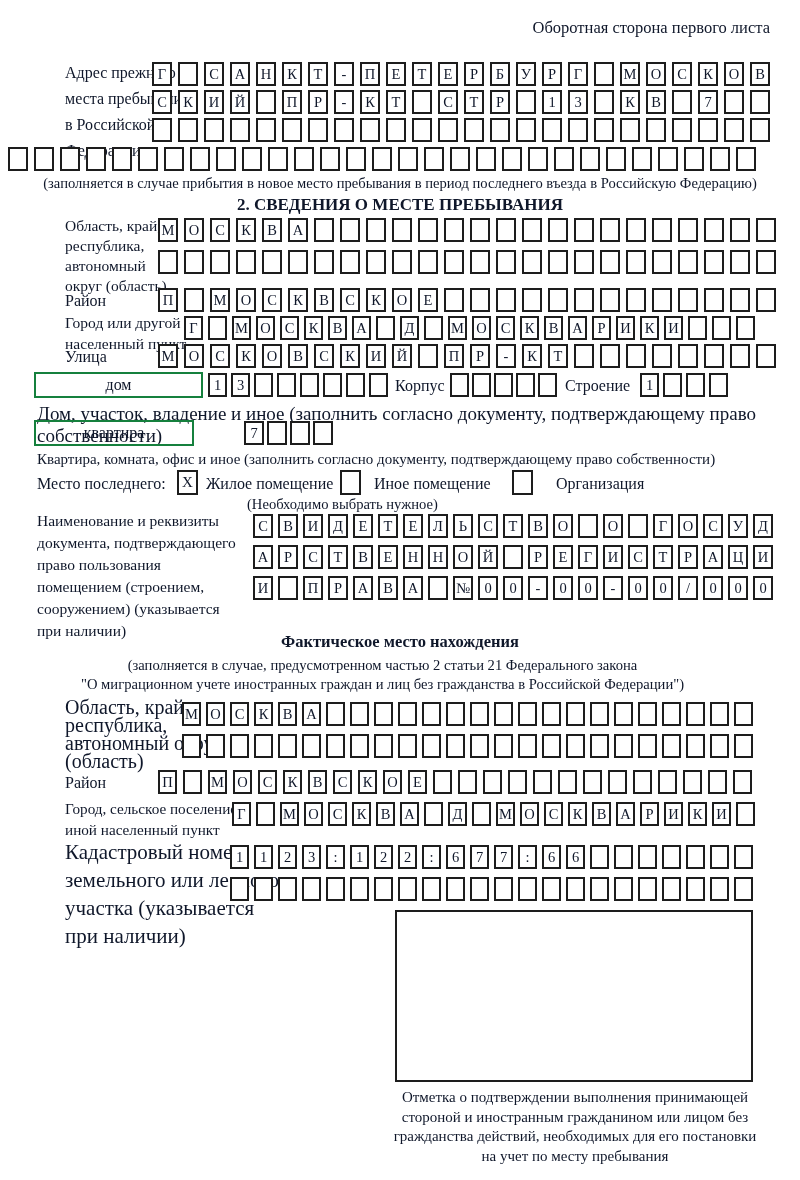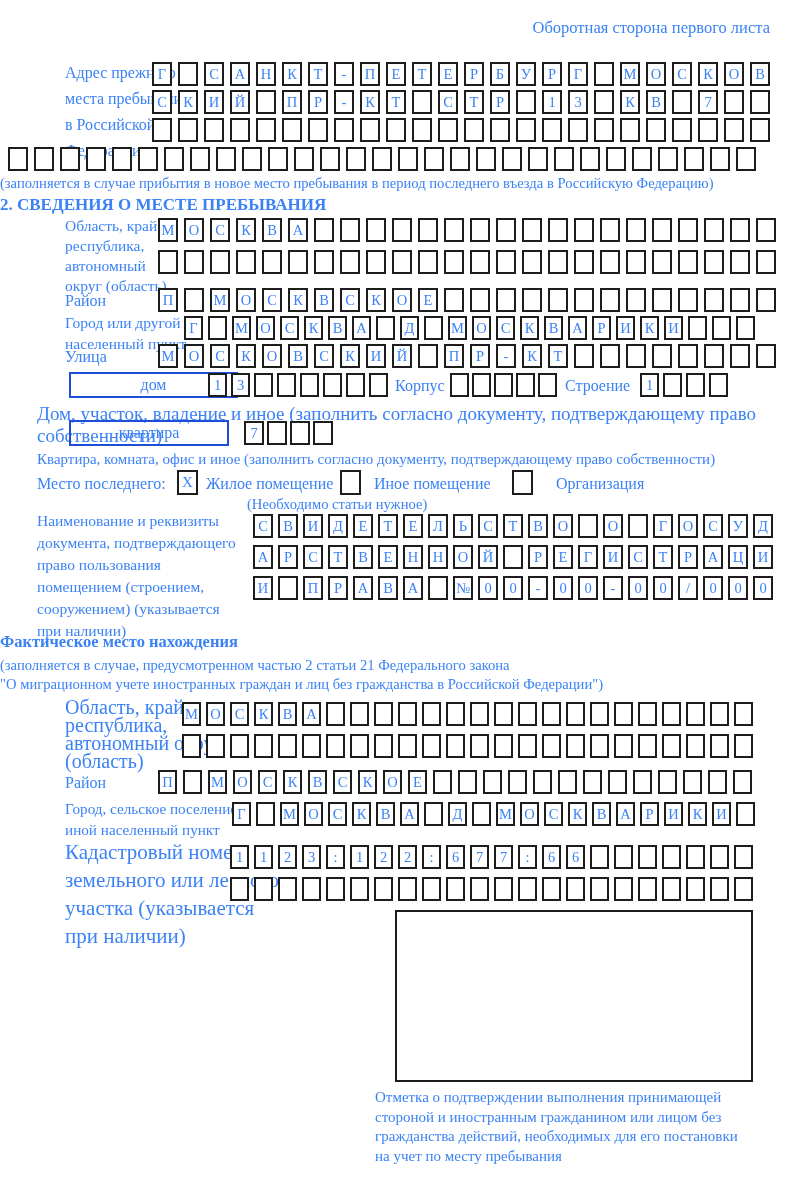--- a/index.html
+++ b/index.html
@@ -1,32 +1,32 @@
 <!DOCTYPE html>
 <html><head>
 <meta charset="utf-8">
 <style>
   html,body{margin:0;padding:0;background:#fff;}
   .page{position:relative;width:800px;height:1180px;background:#fff;overflow:hidden;
-        font-family:"Liberation Serif", serif;color:#3b82f6;}
+        font-family:"Liberation Serif", serif;color:#0f172a;}
   .lbl{position:absolute;font-size:16px;line-height:24px;}
   .ml{white-space:pre-line;}
   .cap{position:absolute;font-size:14.6px;}
-  .center{text-align:left;}
+  .center{text-align:center;}
   .bold{font-weight:bold;}
   .cells{display:flex;position:absolute;gap:6px;}
   .cells.g3{gap:3px}.cells.g4{gap:4px}.cells.g5{gap:5px}
   .cell{width:20px;height:24px;border:2px solid #1d1d1d;box-sizing:border-box;flex:none;
         display:flex;align-items:center;justify-content:center;
         font-size:14.5px;background:#fff;}
   .cells.sm .cell{width:19px;}
   .cb{position:absolute;width:21px;height:25px;border:2px solid #1d1d1d;box-sizing:border-box;
       display:flex;align-items:center;justify-content:center;font-size:15px;}
-  .lbox{position:absolute;height:26px;border:2px solid #1d4ed8;box-sizing:border-box;
-        display:flex;align-items:center;justify-content:center;font-size:16px;margin-left:35px;}
+  .lbox{position:absolute;height:26px;border:2px solid #15803d;box-sizing:border-box;
+        display:flex;align-items:center;justify-content:center;font-size:16px;}
   .bigbox{position:absolute;border:2px solid #1d1d1d;box-sizing:border-box;background:#fff;}
 </style>
 </head>
 <body>
 
 <div class="page">
 
   <div class="lbl" style="left:430px;top:16px;width:340px;text-align:right;font-size:16.5px">Оборотная сторона первого листа</div>
 
   <div class="lbl ml" style="left:65px;top:60px;line-height:26px">Адрес прежнего
@@ -325,21 +325,21 @@
     </div>
   <div class="cap" style="left:37px;top:451px;font-size:15px">Квартира, комната, офис и иное (заполнить согласно документу, подтверждающему право собственности)</div>
 
   <div class="lbl" style="left:37px;top:472px">Место последнего:</div>
   <div class="cb" style="left:177px;top:470px">X</div>
   <div class="lbl" style="left:206px;top:472px">Жилое помещение</div>
   <div class="cb" style="left:340px;top:470px"></div>
   <div class="lbl" style="left:374px;top:472px">Иное помещение</div>
   <div class="cb" style="left:512px;top:470px"></div>
   <div class="lbl" style="left:556px;top:472px">Организация</div>
-  <div class="cap" style="left:247px;top:496px">(Необходимо статьи нужное)</div>
+  <div class="cap" style="left:247px;top:496px">(Необходимо выбрать нужное)</div>
 
   <div class="lbl ml" style="left:37px;top:510px;line-height:22px;font-size:15.5px">Наименование и реквизиты
 документа, подтверждающего
 право пользования
 помещением (строением,
 сооружением) (указывается
 при наличии)</div>
   <div class="cells g5" style="left:253px;top:514px">
       <div class="cell">С</div>
       <div class="cell">В</div>

